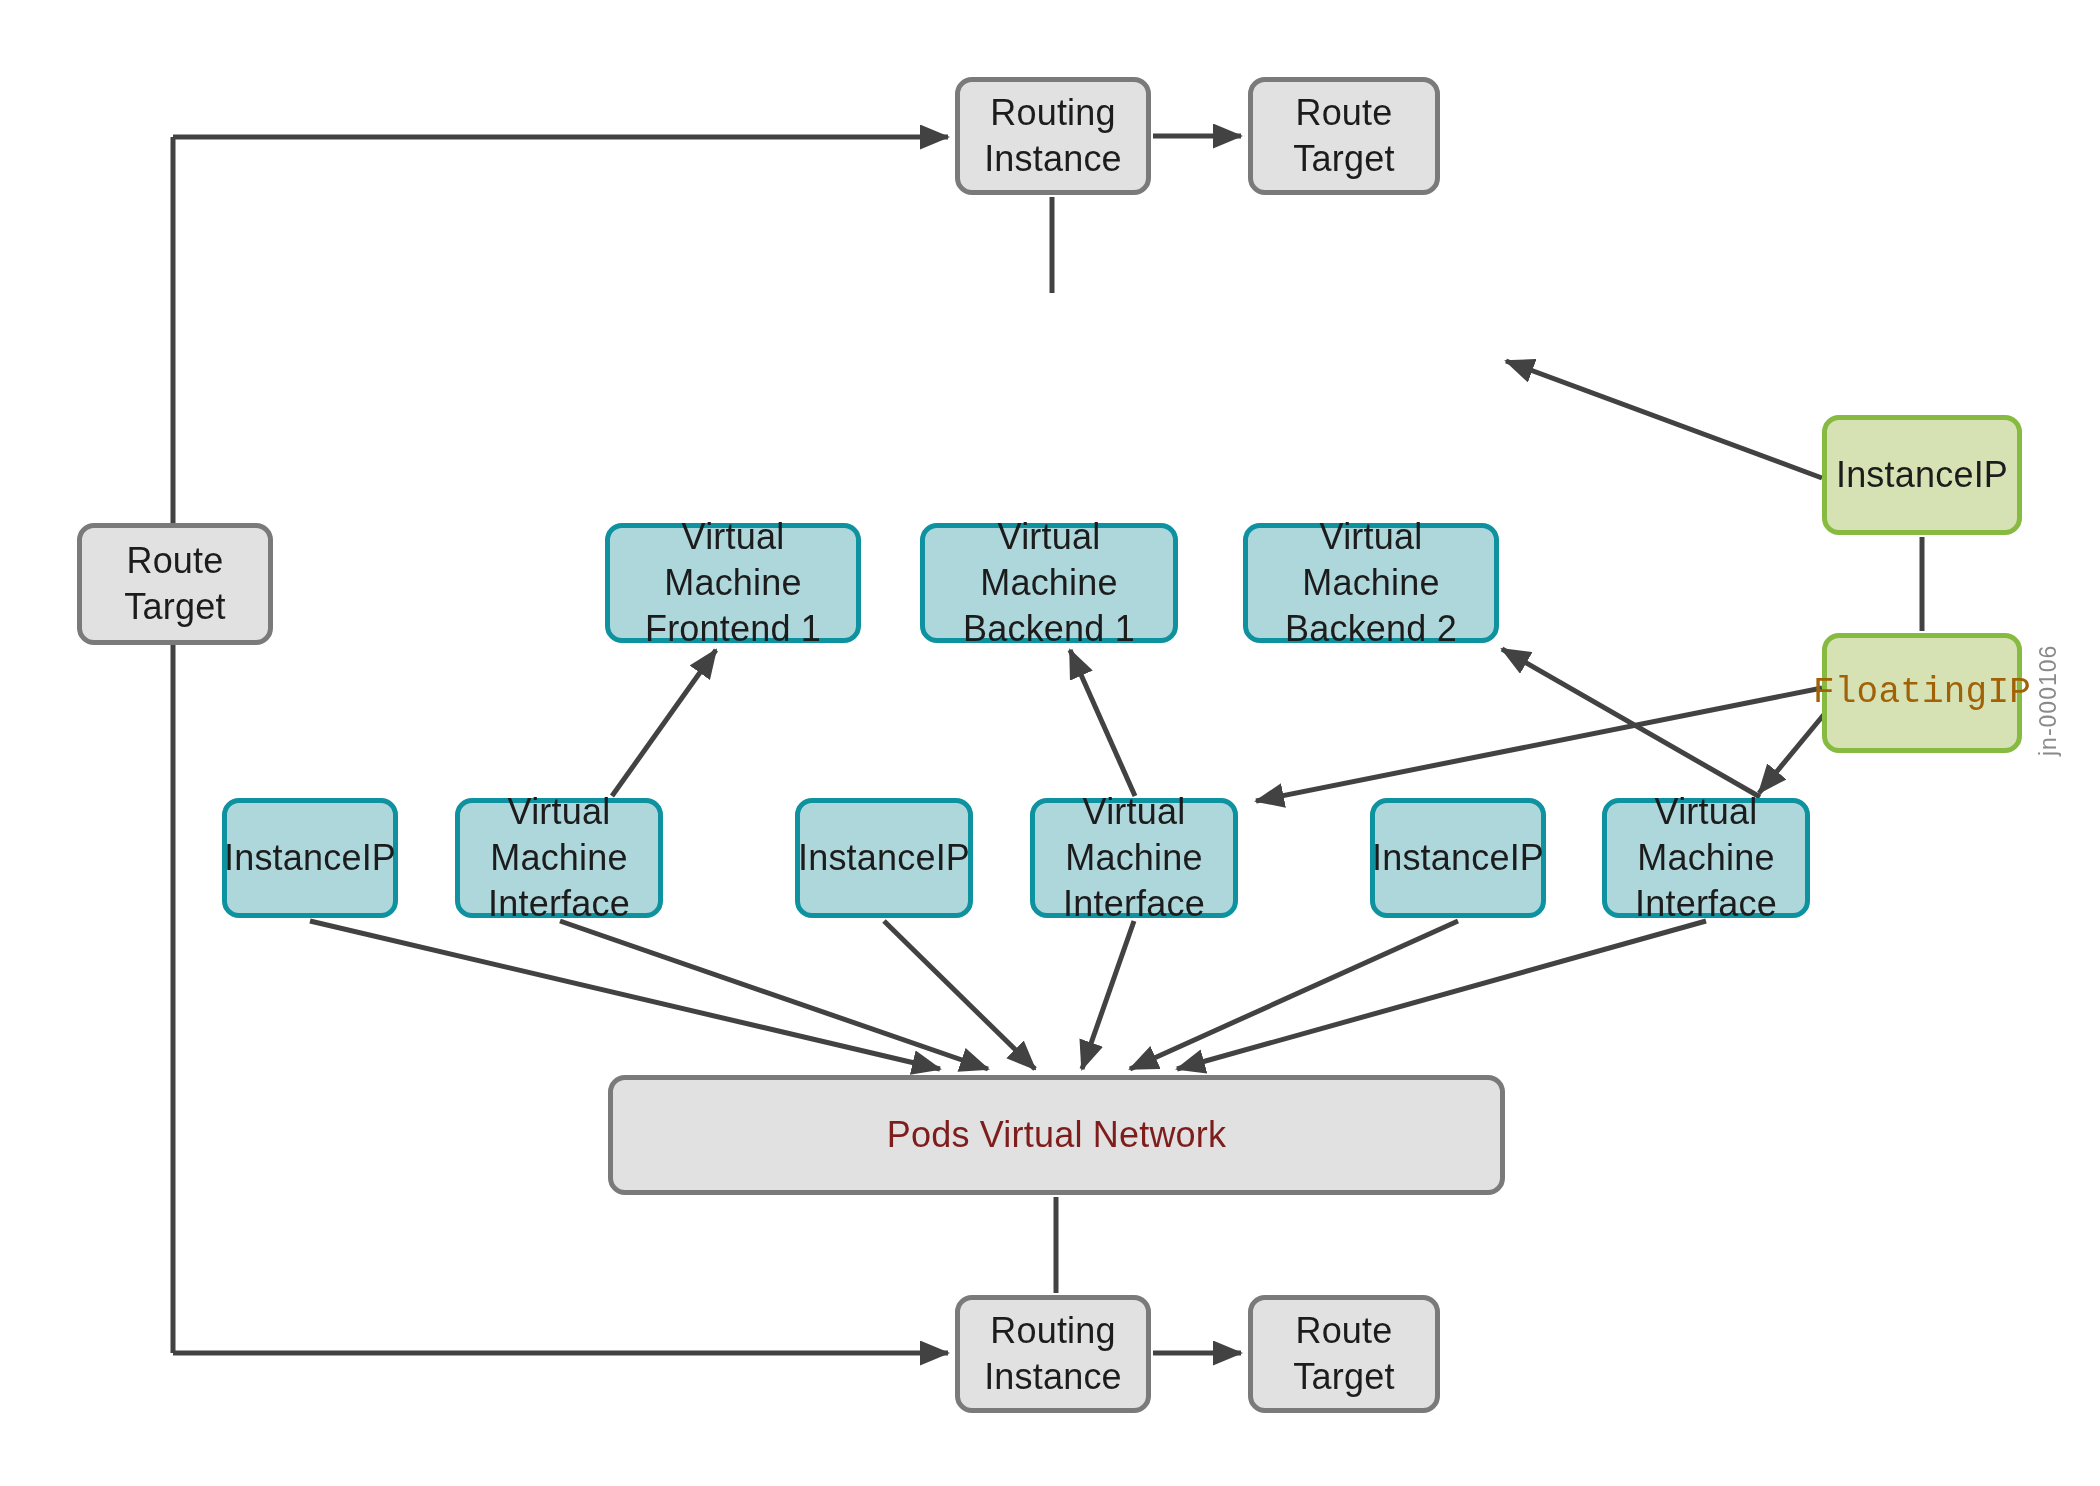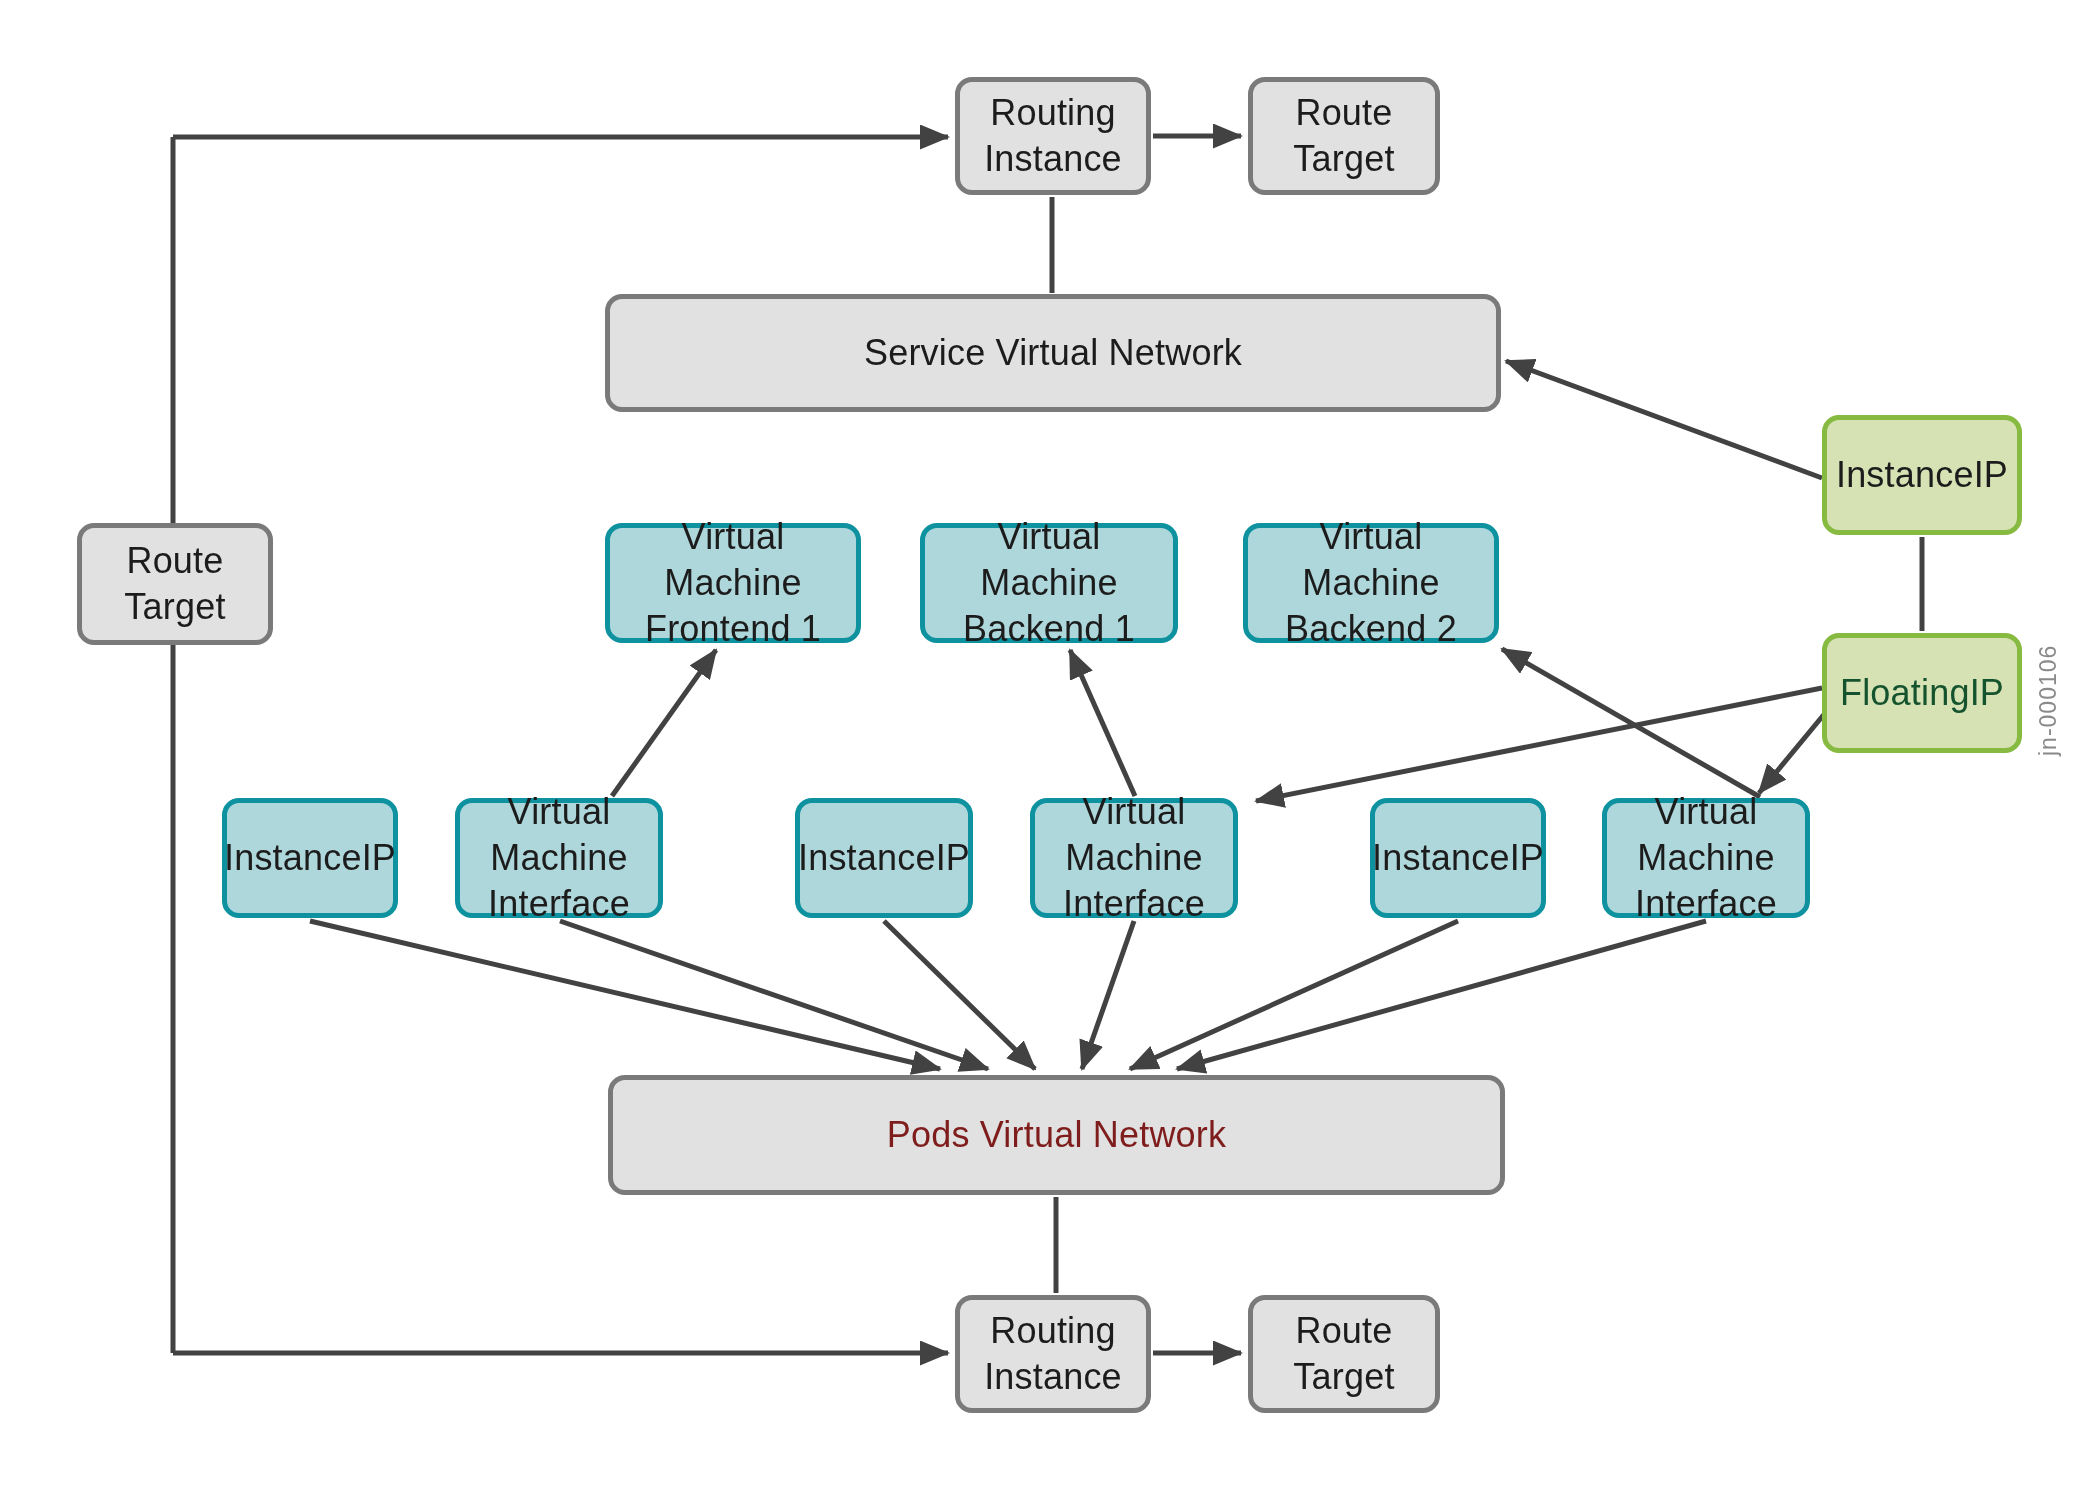--- a/index.html
+++ b/index.html
@@ -77,44 +77,41 @@
     </svg>
   <div class="watermark" style="color: rgb(138, 138, 138);">jn-000106</div>
 <div class="node" style="left: 955px; top: 77px; width: 196px; height: 118px; background: rgb(225, 225, 225); border-color: rgb(122, 122, 122);">
       <span class="label" style="color: rgb(28, 28, 28);">Routing
 Instance</span>
     </div>
     <div class="node" style="left: 1248px; top: 77px; width: 192px; height: 118px; background: rgb(225, 225, 225); border-color: rgb(122, 122, 122);">
       <span class="label" style="color: rgb(28, 28, 28);">Route
 Target</span>
     </div>
-    <div class="node" style="left: 605px; top: 294px; width: 896px; height: 118px; background: rgb(225, 225, 225); border-color: rgb(122, 122, 122);">
-      <span class="label" style="color: rgb(28, 28, 28);">Service Virtual Network</span>
-    </div>
     <div class="node" style="left: 77px; top: 523px; width: 196px; height: 122px; background: rgb(225, 225, 225); border-color: rgb(122, 122, 122);">
       <span class="label" style="color: rgb(28, 28, 28);">Route
 Target</span>
     </div>
     <div class="node" style="left: 605px; top: 523px; width: 256px; height: 120px; background: rgb(174, 215, 219); border-color: rgb(14, 146, 160);">
       <span class="label" style="color: rgb(28, 28, 28);">Virtual Machine
 Frontend 1</span>
     </div>
     <div class="node" style="left: 920px; top: 523px; width: 258px; height: 120px; background: rgb(174, 215, 219); border-color: rgb(14, 146, 160);">
       <span class="label" style="color: rgb(28, 28, 28);">Virtual Machine
 Backend 1</span>
     </div>
     <div class="node" style="left: 1243px; top: 523px; width: 256px; height: 120px; background: rgb(174, 215, 219); border-color: rgb(14, 146, 160);">
       <span class="label" style="color: rgb(28, 28, 28);">Virtual Machine
 Backend 2</span>
     </div>
     <div class="node" style="left: 1822px; top: 415px; width: 200px; height: 120px; background: rgb(214, 226, 180); border-color: rgb(134, 186, 64);">
       <span class="label" style="color: rgb(28, 28, 28);">InstanceIP</span>
     </div>
     <div class="node" style="left: 1822px; top: 633px; width: 200px; height: 120px; background: rgb(214, 226, 180); border-color: rgb(134, 186, 64);">
-      <span class="label" style="color: #14532d;">FloatingIP</span>
+      <span class="label" style="color: #a16207; font-family: Liberation Mono, monospace;">FloatingIP</span>
     </div>
     <div class="node" style="left: 222px; top: 798px; width: 176px; height: 120px; background: rgb(174, 215, 219); border-color: rgb(14, 146, 160);">
       <span class="label" style="color: rgb(28, 28, 28);">InstanceIP</span>
     </div>
     <div class="node" style="left: 455px; top: 798px; width: 208px; height: 120px; background: rgb(174, 215, 219); border-color: rgb(14, 146, 160);">
       <span class="label" style="color: rgb(28, 28, 28);">Virtual Machine
 Interface</span>
     </div>
     <div class="node" style="left: 795px; top: 798px; width: 178px; height: 120px; background: rgb(174, 215, 219); border-color: rgb(14, 146, 160);">
       <span class="label" style="color: rgb(28, 28, 28);">InstanceIP</span>

